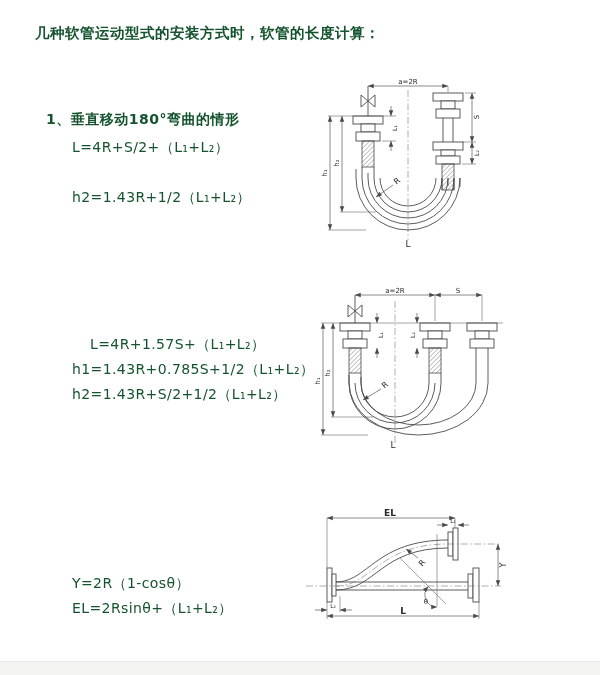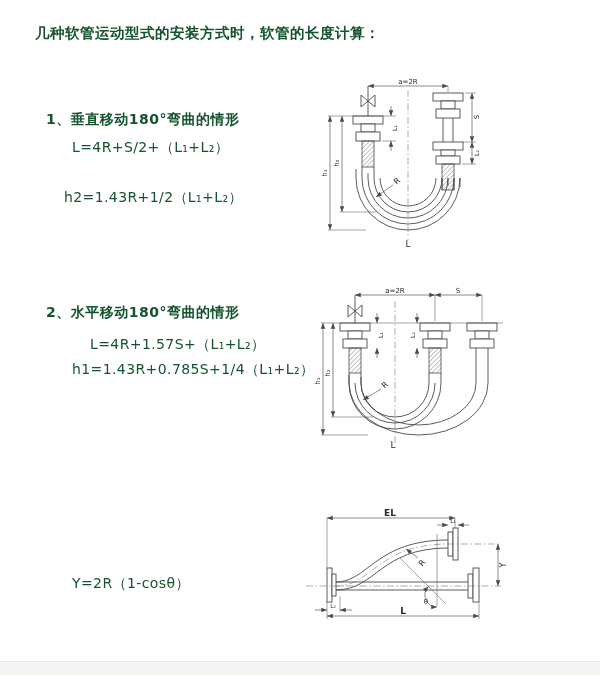--- a/index.html
+++ b/index.html
@@ -23,27 +23,28 @@
 </style>
 </head>
 <body>
 
 <div class="page">
 
   <div class="page-title">几种软管运动型式的安装方式时，软管的长度计算：</div>
 
   <div class="sec-heading" style="left:46px;top:111px;">1、垂直移动180°弯曲的情形</div>
   <div class="formula" style="left:72px;top:139px;">L=4R+S/2+（L₁+L₂）</div>
-  <div class="formula" style="left:64px;top:189px;">h2=1.43R+1/2（L₁+L₂）</div>
-
-  <div class="sec-heading" style="left:46px;top:304px;">2、水平移动180°弯曲的情形</div>
+  <div class="formula" style="left:72px;top:189px;">h2=1.43R+1/2（L₁+L₂）</div>
+
   <div class="formula" style="left:90px;top:336px;">L=4R+1.57S+（L₁+L₂）</div>
-  <div class="formula" style="left:72px;top:361px;">h1=1.43R+0.785S+1/4（L₁+L₂）</div>
+  <div class="formula" style="left:72px;top:361px;">h1=1.43R+0.785S+1/2（L₁+L₂）</div>
+  <div class="formula" style="left:72px;top:386px;">h2=1.43R+S/2+1/2（L₁+L₂）</div>
 
   <div class="formula" style="left:72px;top:575px;">Y=2R（1-cosθ）</div>
+  <div class="formula" style="left:72px;top:600px;">EL=2Rsinθ+（L₁+L₂）</div>
 
   <svg class="dia" style="left:318px;top:70px;" width="210" height="185" viewBox="0 0 210 185">
     <defs>
       <marker id="ar1" viewBox="0 0 8 8" markerWidth="7" markerHeight="7" refX="7.2" refY="4" orient="auto-start-reverse" markerUnits="userSpaceOnUse">
         <path d="M0.6,1.4 L7.2,4 L0.6,6.6 Z" fill="#4a4a4a"></path>
       </marker>
       <pattern id="hx1" width="3.2" height="3.2" patternUnits="userSpaceOnUse" patternTransform="rotate(45)">
         <line x1="0" y1="0" x2="0" y2="3.2" stroke="#8a8a8a" stroke-width="1"></line>
       </pattern>
     </defs>

